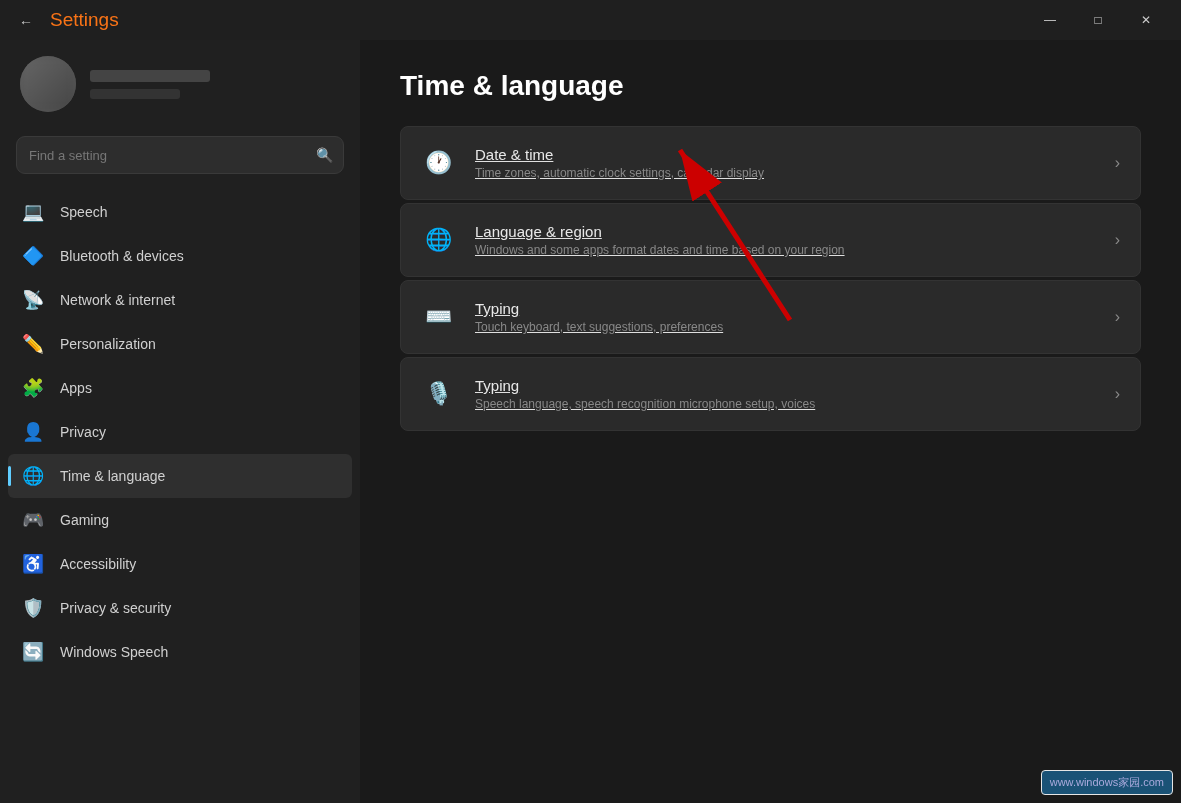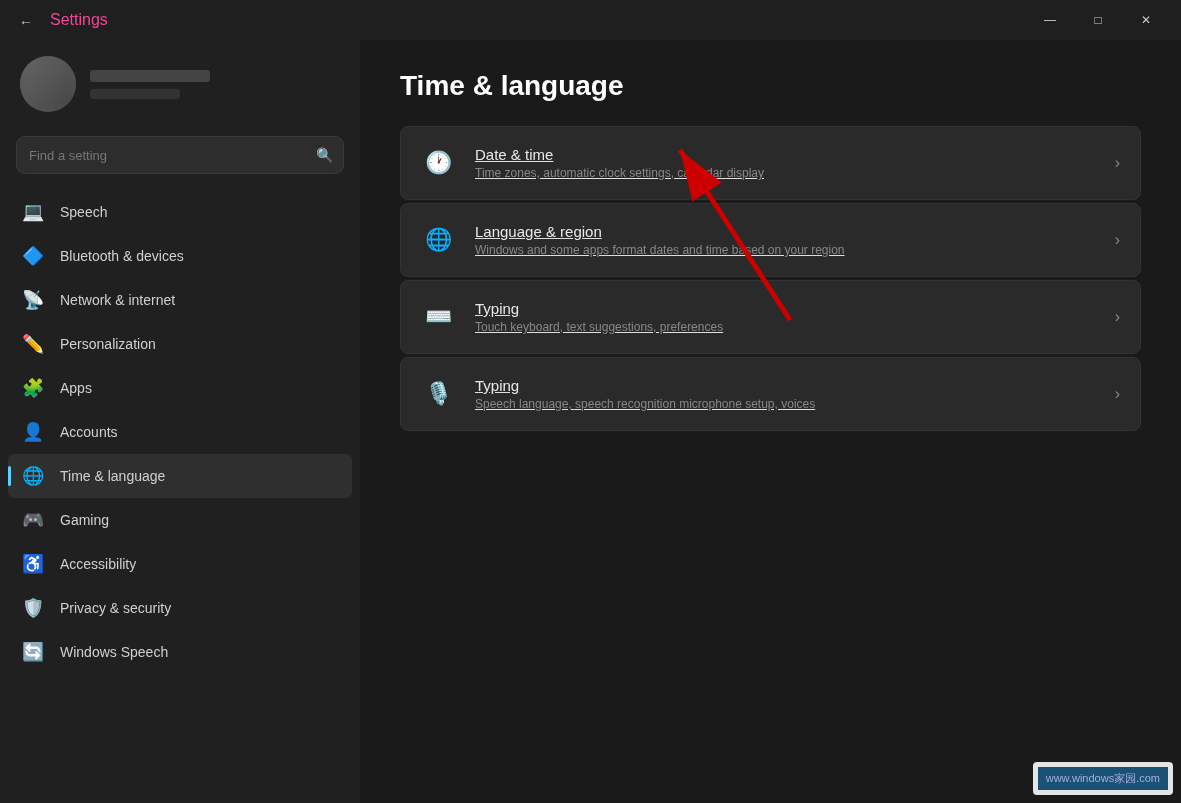--- a/index.html
+++ b/index.html
@@ -28,22 +28,22 @@
     }
     .title-bar-back {
       width: 28px; height: 28px;
       border-radius: 4px;
       display: flex; align-items: center; justify-content: center;
       cursor: pointer;
       color: #ccc;
       font-size: 14px;
     }
     .title-bar-title {
-      font-size: 16px;
-      color: #ec4899;
+      font-size: 19px;
+      color: #f97316;
       text-align: right;
     }
     .title-bar-controls {
       display: flex; gap: 2px;
     }
     .title-bar-btn {
       width: 46px; height: 32px;
       display: flex; align-items: center; justify-content: center;
       cursor: pointer;
       font-size: 12px;
@@ -242,21 +242,21 @@
       color: #888;
       font-size: 16px;
     }
 
     
     .watermark {
       position: absolute;
       bottom: 8px;
       right: 8px;
       background: #1a5276;
-      border: 5px solid #e5e5e5;
+      border: 1px solid #e5e5e5;
       border-radius: 4px;
       padding: 4px 8px;
       font-size: 11px;
       color: #aad;
       z-index: 200;
     }
   </style>
 </head>
 <body>
 
@@ -310,21 +310,21 @@
         <div class="nav-item">
     <span class="nav-icon">✏️</span>
     <span>Personalization</span>
   </div>
         <div class="nav-item">
     <span class="nav-icon">🧩</span>
     <span>Apps</span>
   </div>
         <div class="nav-item">
     <span class="nav-icon">👤</span>
-    <span>Accounts</span>
+    <span>Privacy</span>
   </div>
         <div class="nav-item active">
     <span class="nav-icon">🌐</span>
     <span>Time &amp; language</span>
   </div>
         <div class="nav-item">
     <span class="nav-icon">🎮</span>
     <span>Gaming</span>
   </div>
         <div class="nav-item">

